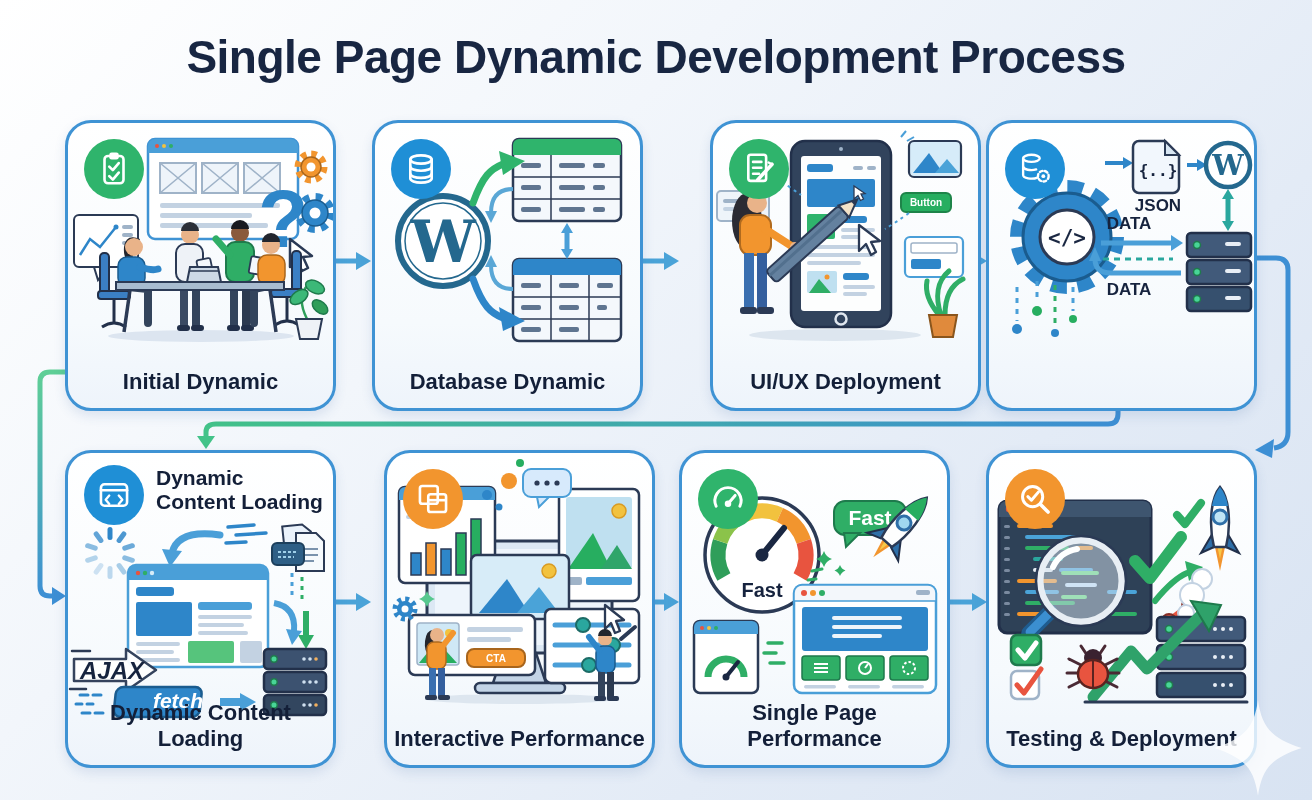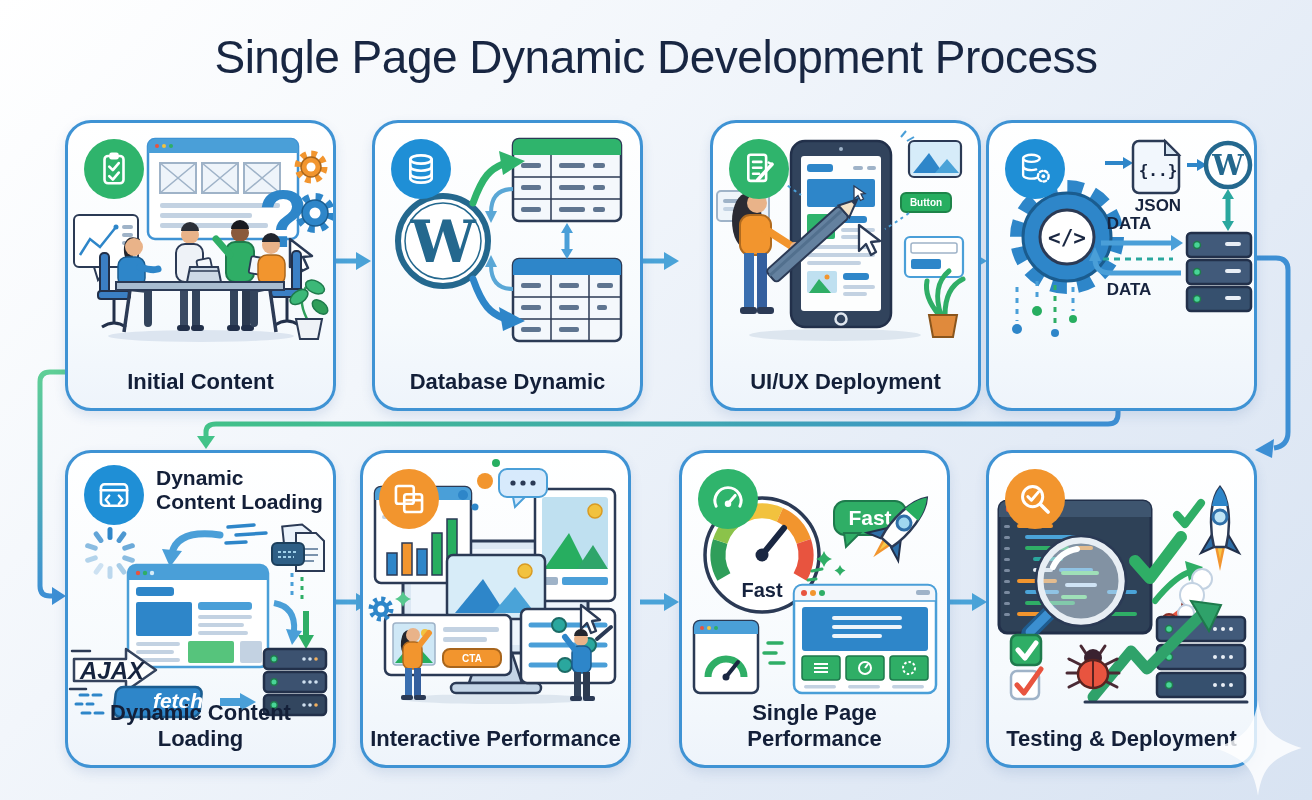--- a/index.html
+++ b/index.html
@@ -1,20 +1,20 @@
 <!DOCTYPE html>
 <html><head>
 <meta charset="utf-8">
 <style>
   html,body{margin:0;padding:0;}
   body{font-family:"Liberation Sans",sans-serif;-webkit-user-select:none;user-select:none;}
   .stage{position:relative;width:1312px;height:800px;overflow:hidden;
          background:linear-gradient(135deg,#ffffff 0%,#f2f6fb 35%,#e3ebf6 70%,#d8e3f2 100%);}
   .page-title{position:absolute;left:0;top:30px;width:1312px;text-align:center;
-              font-size:46px;font-weight:normal;letter-spacing:-0.5px;color:#182642;}
+              font-size:46px;font-weight:bold;letter-spacing:-0.5px;color:#182642;}
   .card{position:absolute;width:265px;border:3px solid #3f93d4;border-radius:26px;
         background:linear-gradient(180deg,#ffffff 0%,#f6fafd 70%,#eef4fb 100%);
         box-shadow:0 5px 12px rgba(60,100,160,0.14);}
   .badge{position:absolute;top:16px;left:16px;width:60px;height:60px;border-radius:50%;
          display:flex;align-items:center;justify-content:center;}
   .badge svg{width:38px;height:38px;}
   .badge-green{background:#2fb46c;}
   .badge-blue{background:#1f8fd6;}
   .badge-orange{background:#f2952e;}
   .card-label{position:absolute;left:0;right:0;bottom:13px;text-align:center;
@@ -202,21 +202,21 @@
       </g>
     </svg>
     <div class="badge badge-green">
       <svg viewBox="0 0 32 32" fill="none" stroke="#ffffff" stroke-width="2.2" stroke-linecap="round" stroke-linejoin="round">
         <rect x="8" y="5" width="16" height="23" rx="3"></rect>
         <rect x="12" y="2" width="8" height="6" rx="2" fill="#ffffff" stroke="none"></rect>
         <path d="M 12 14 l 3 3 l 5 -6"></path>
           <path d="M 12 22 l 3 3 l 5 -6"></path>
       </svg>
     </div>
-    <div class="card-label">Initial Content</div>
+    <div class="card-label">Initial Dynamic</div>
   </div>
 
   <div class="card" style="left:372px;top:120px;height:285px">
     <svg class="illo" style="top:6px" width="265" height="222" viewBox="0 0 265 222">
 
       <g>
         <circle cx="68" cy="112" r="45" fill="#ffffff" stroke="#24688e" stroke-width="6"></circle>
         <circle cx="68" cy="112" r="38" fill="none" stroke="#24688e" stroke-width="1.5"></circle>
         <text class="wp-w" x="68" y="133" text-anchor="middle" font-size="58">W</text>
       </g>
@@ -604,21 +604,21 @@
     <div class="badge badge-blue" style="top:12px">
       <svg viewBox="0 0 32 32" fill="none" stroke="#ffffff" stroke-width="2.2" stroke-linecap="round" stroke-linejoin="round">
         <rect x="5" y="7" width="22" height="18" rx="3"></rect>
         <line x1="5" y1="12" x2="27" y2="12"></line>
         <path d="M 12 16.5 l -3 3.5 l 3 3.5 M 20 16.5 l 3 3.5 l -3 3.5" stroke-width="2"></path>
       </svg>
     </div>
     <div class="card-label">Dynamic Content Loading</div>
   </div>
 
-  <div class="card" style="left:360px;top:450px;height:312px">
+  <div class="card" style="left:384px;top:450px;height:312px">
     <svg class="illo" style="top:6px" width="265" height="250" viewBox="0 0 265 250">
       <ellipse cx="133" cy="240" rx="95" ry="5" fill="#dde6ef"></ellipse>
 
       <g>
         <rect x="40" y="82" width="185" height="112" rx="10" fill="#dce8f4" stroke="#2b3a55" stroke-width="3"></rect>
         <rect x="48" y="90" width="169" height="96" rx="4" fill="#eef5fc"></rect>
         <polygon points="116,194 149,194 159,224 106,224" fill="#c3d4e6" stroke="#2b3a55" stroke-width="2.5"></polygon>
         <rect x="88" y="224" width="90" height="10" rx="5" fill="#c3d4e6" stroke="#2b3a55" stroke-width="2.5"></rect>
         <circle cx="132" cy="200" r="4" fill="#2b3a55"></circle>
       </g>

